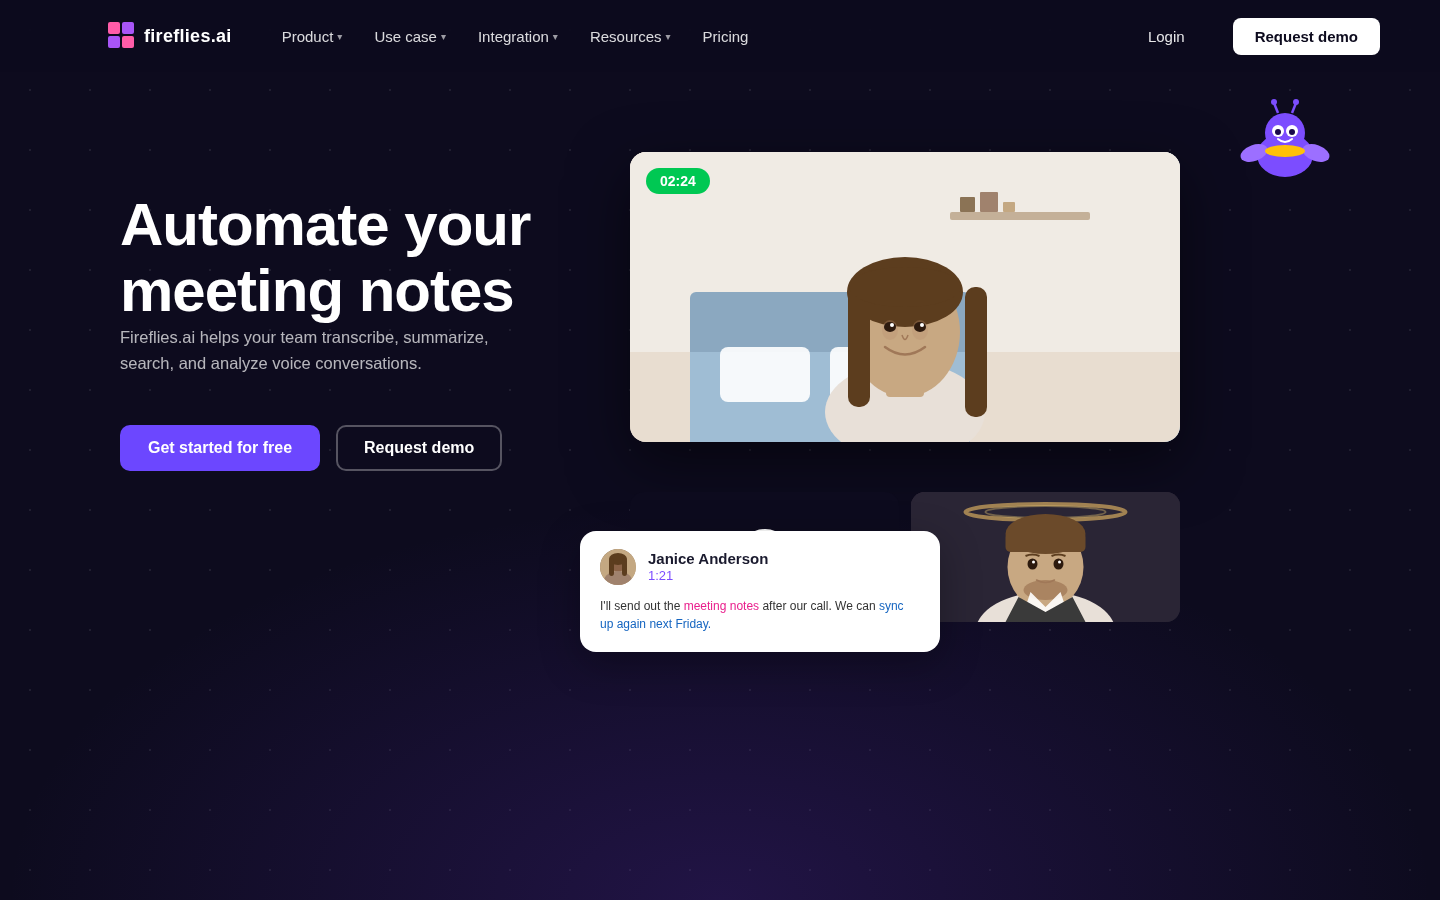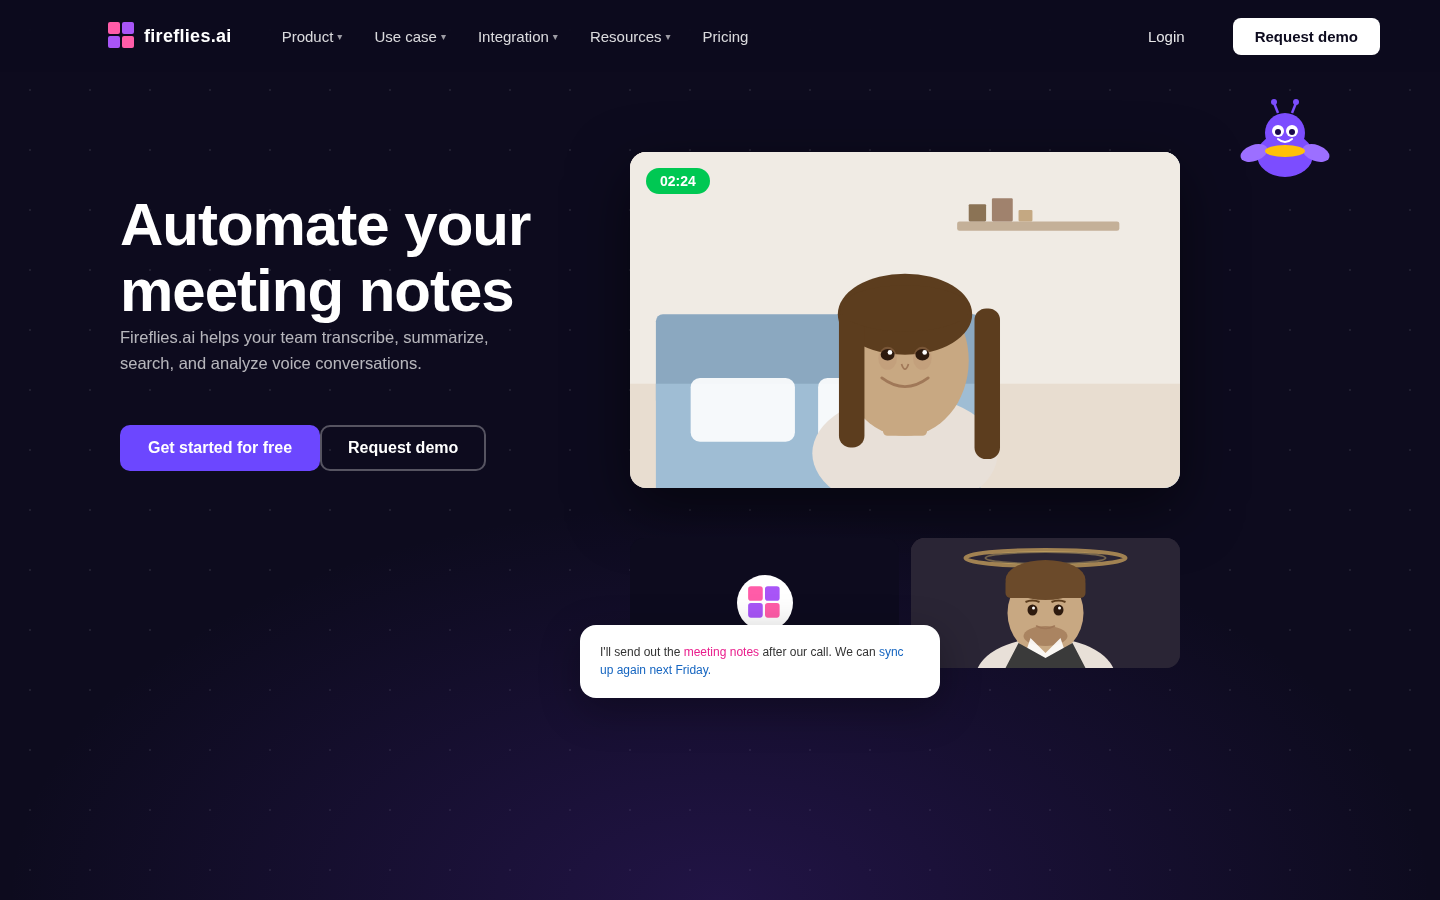--- a/index.html
+++ b/index.html
@@ -158,21 +158,21 @@
       font-size: 16.5px;
       line-height: 1.6;
       color: rgba(255,255,255,0.7);
       margin-bottom: 48px;
       max-width: 420px;
     }
 
     .hero-buttons {
       display: flex;
       align-items: center;
-      gap: 0;
+      gap: 16px;
     }
 
     .btn-get-started {
       background: #6c47ff;
       color: #fff;
       border: none;
       font-size: 16px;
       font-weight: 600;
       padding: 14px 28px;
       border-radius: 10px;
@@ -205,21 +205,21 @@
       top: -55px;
       right: 30px;
       width: 90px;
       height: 90px;
       z-index: 20;
     }
 
     
     .video-main {
       width: 550px;
-      height: 336px;
+      height: 290px;
       border-radius: 16px;
       overflow: hidden;
       position: relative;
       background: #2a2040;
       box-shadow: 0 20px 60px rgba(0,0,0,0.5);
       margin-left: 30px;
     }
 
     
     .video-bg {
@@ -486,20 +486,38 @@
           <path d="M272 183 Q275 192 278 183" stroke="#a07858" stroke-width="1.5" fill="none"></path>
         </svg>
       </div>
 
       <div class="timer-badge">
         <span>02:24</span>
       </div>
     </div>
 
     <div class="chat-overlay">
+      <div class="chat-header">
+
+        <div class="chat-avatar">
+          <svg viewBox="0 0 36 36" xmlns="http://www.w3.org/2000/svg">
+            <circle cx="18" cy="18" r="18" fill="#c4a882"></circle>
+            <ellipse cx="18" cy="14" rx="8" ry="9" fill="#8b6347"></ellipse>
+            <ellipse cx="18" cy="32" rx="14" ry="10" fill="#a0826d"></ellipse>
+
+            <ellipse cx="18" cy="10" rx="9" ry="6" fill="#5c3d1e"></ellipse>
+            <rect x="9" y="9" width="5" height="18" fill="#5c3d1e" rx="3"></rect>
+            <rect x="22" y="9" width="5" height="18" fill="#5c3d1e" rx="3"></rect>
+          </svg>
+        </div>
+        <div>
+          <div class="chat-name">Janice Anderson</div>
+          <div class="chat-time">1:21</div>
+        </div>
+      </div>
       <div class="chat-text">
         <span>I'll send out the </span><span class="chat-link">meeting notes</span><span> after our call. We can </span><span class="chat-link-blue">sync up again next Friday.</span>
       </div>
     </div>
 
     <div class="video-bottom-row">
 
       <div class="video-small video-small-left">
         <div class="fireflies-logo-circle">
           <svg viewBox="0 0 32 32" width="36" height="36" xmlns="http://www.w3.org/2000/svg">

